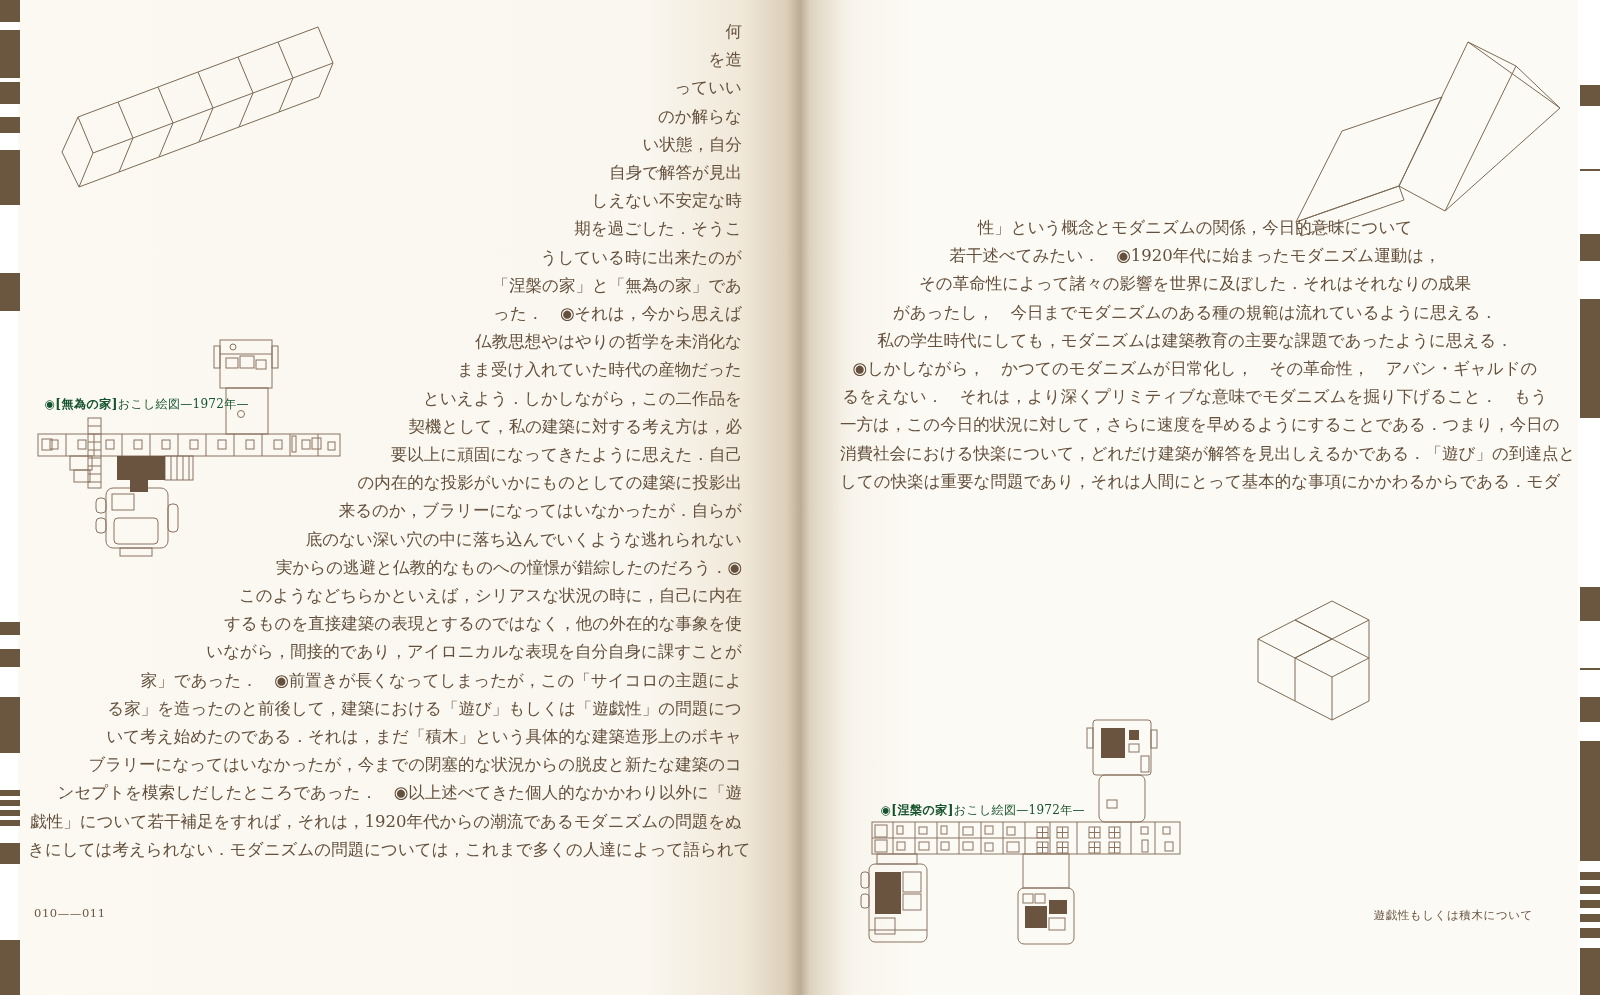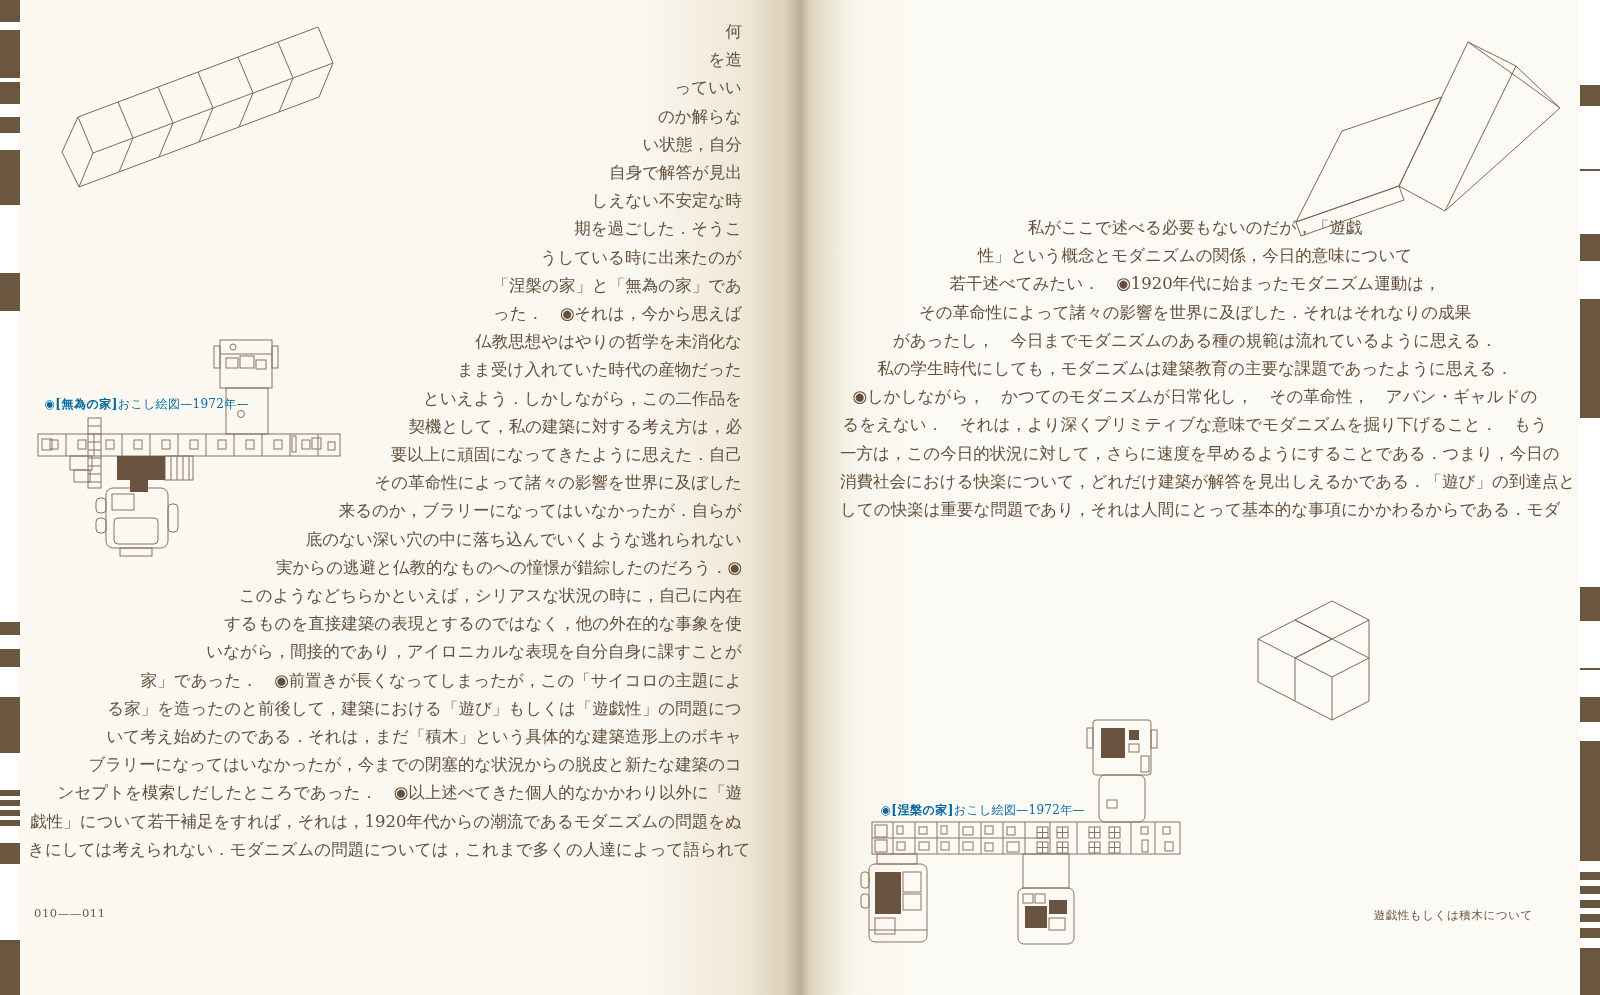--- a/index.html
+++ b/index.html
@@ -15,21 +15,21 @@
     background:linear-gradient(90deg,#d9cfbb 0%,#ece4d4 2.5%,#f8f5ed 7%,#fcfaf4 15%,#fcfaf4 100%);}
   #gutter-shade{position:absolute;left:742px;top:0;width:116px;height:995px;pointer-events:none;
     background:linear-gradient(90deg,rgba(214,200,176,0) 0%,rgba(205,190,163,.35) 38%,rgba(160,142,116,.55) 50%,rgba(205,192,170,.35) 58%,rgba(250,248,242,0) 85%);}
   .bar-col{position:absolute;top:0;width:20px;height:995px;}
   #left-print-bars{left:0;}
   #right-print-bars{left:1580px;}
   .bar{position:absolute;left:0;width:20px;background:#6b5740;}
   .textcol .tl{font-size:16.5px;line-height:28.2px;color:#64503c;white-space:pre;}
   #left-text{position:absolute;left:28px;top:18px;width:714px;text-align:right;}
   #right-text{position:absolute;left:840px;top:214px;width:710px;text-align:center;}
-  .caption{position:absolute;font-size:12px;color:#0369a1;white-space:pre;letter-spacing:.3px;}
+  .caption{position:absolute;font-size:12px;color:#14532d;white-space:pre;letter-spacing:.3px;}
   .caption b{font-weight:bold;letter-spacing:.5px;}
   #left-caption{left:36px;top:382px;}
   #right-caption{left:872px;top:788px;}
   .footer-text{position:absolute;font-size:11.5px;color:#6a5440;letter-spacing:.6px;}
   #page-numbers{left:34px;top:906px;text-align:right;}
   #running-footer{left:1275px;top:908px;width:258px;text-align:right;}
   svg.illus{position:absolute;overflow:visible;}
   svg .ln{stroke:#8a7260;stroke-width:1;fill:none;}
   svg .dk{fill:#6b543f;stroke:none;}
   svg .wire{stroke:#7c6a56;stroke-width:1;fill:none;stroke-linejoin:round;}
@@ -254,38 +254,37 @@
   <div class="tl">しえない不安定な時</div>
   <div class="tl">期を過ごした．そうこ</div>
   <div class="tl">うしている時に出来たのが</div>
   <div class="tl">「涅槃の家」と「無為の家」であ</div>
   <div class="tl">った．　◉それは，今から思えば</div>
   <div class="tl">仏教思想やはやりの哲学を未消化な</div>
   <div class="tl">まま受け入れていた時代の産物だった</div>
   <div class="tl">といえよう．しかしながら，この二作品を</div>
   <div class="tl">契機として，私の建築に対する考え方は，必</div>
   <div class="tl">要以上に頑固になってきたように思えた．自己</div>
-  <div class="tl">その革命性によって諸々の影響を世界に及ぼした</div>
+  <div class="tl">の内在的な投影がいかにものとしての建築に投影出</div>
   <div class="tl">来るのか，ブラリーになってはいなかったが．自らが</div>
   <div class="tl">底のない深い穴の中に落ち込んでいくような逃れられない</div>
   <div class="tl">実からの逃避と仏教的なものへの憧憬が錯綜したのだろう．◉</div>
   <div class="tl">このようなどちらかといえば，シリアスな状況の時に，自己に内在</div>
   <div class="tl">するものを直接建築の表現とするのではなく，他の外在的な事象を使</div>
   <div class="tl">いながら，間接的であり，アイロニカルな表現を自分自身に課すことが</div>
   <div class="tl">家」であった．　◉前置きが長くなってしまったが，この「サイコロの主題によ</div>
   <div class="tl">る家」を造ったのと前後して，建築における「遊び」もしくは「遊戯性」の問題につ</div>
   <div class="tl">いて考え始めたのである．それは，まだ「積木」という具体的な建築造形上のボキャ</div>
   <div class="tl">ブラリーになってはいなかったが，今までの閉塞的な状況からの脱皮と新たな建築のコ</div>
   <div class="tl">ンセプトを模索しだしたところであった．　◉以上述べてきた個人的なかかわり以外に「遊</div>
   <div class="tl">戯性」について若干補足をすれば，それは，1920年代からの潮流であるモダニズムの問題をぬ</div>
   <div class="tl">きにしては考えられない．モダニズムの問題については，これまで多くの人達によって語られて</div>
 </div>
 
 <div class="textcol" id="right-text">
-  <div class="tl">私がここで述べる必要もないのだが，「遊戯</div>
   <div class="tl">性」という概念とモダニズムの関係，今日的意味について</div>
   <div class="tl">若干述べてみたい．　◉1920年代に始まったモダニズム運動は，</div>
   <div class="tl">その革命性によって諸々の影響を世界に及ぼした．それはそれなりの成果</div>
   <div class="tl">があったし，　今日までモダニズムのある種の規範は流れているように思える．</div>
   <div class="tl">私の学生時代にしても，モダニズムは建築教育の主要な課題であったように思える．</div>
   <div class="tl">◉しかしながら，　かつてのモダニズムが日常化し，　その革命性，　アバン・ギャルドの</div>
   <div class="tl">るをえない．　それは，より深くプリミティブな意味でモダニズムを掘り下げること．　もう</div>
   <div class="tl">一方は，この今日的状況に対して，さらに速度を早めるようにすることである．つまり，今日の</div>
   <div class="tl">消費社会における快楽について，どれだけ建築が解答を見出しえるかである．「遊び」の到達点と</div>
   <div class="tl">しての快楽は重要な問題であり，それは人間にとって基本的な事項にかかわるからである．モダ</div>

